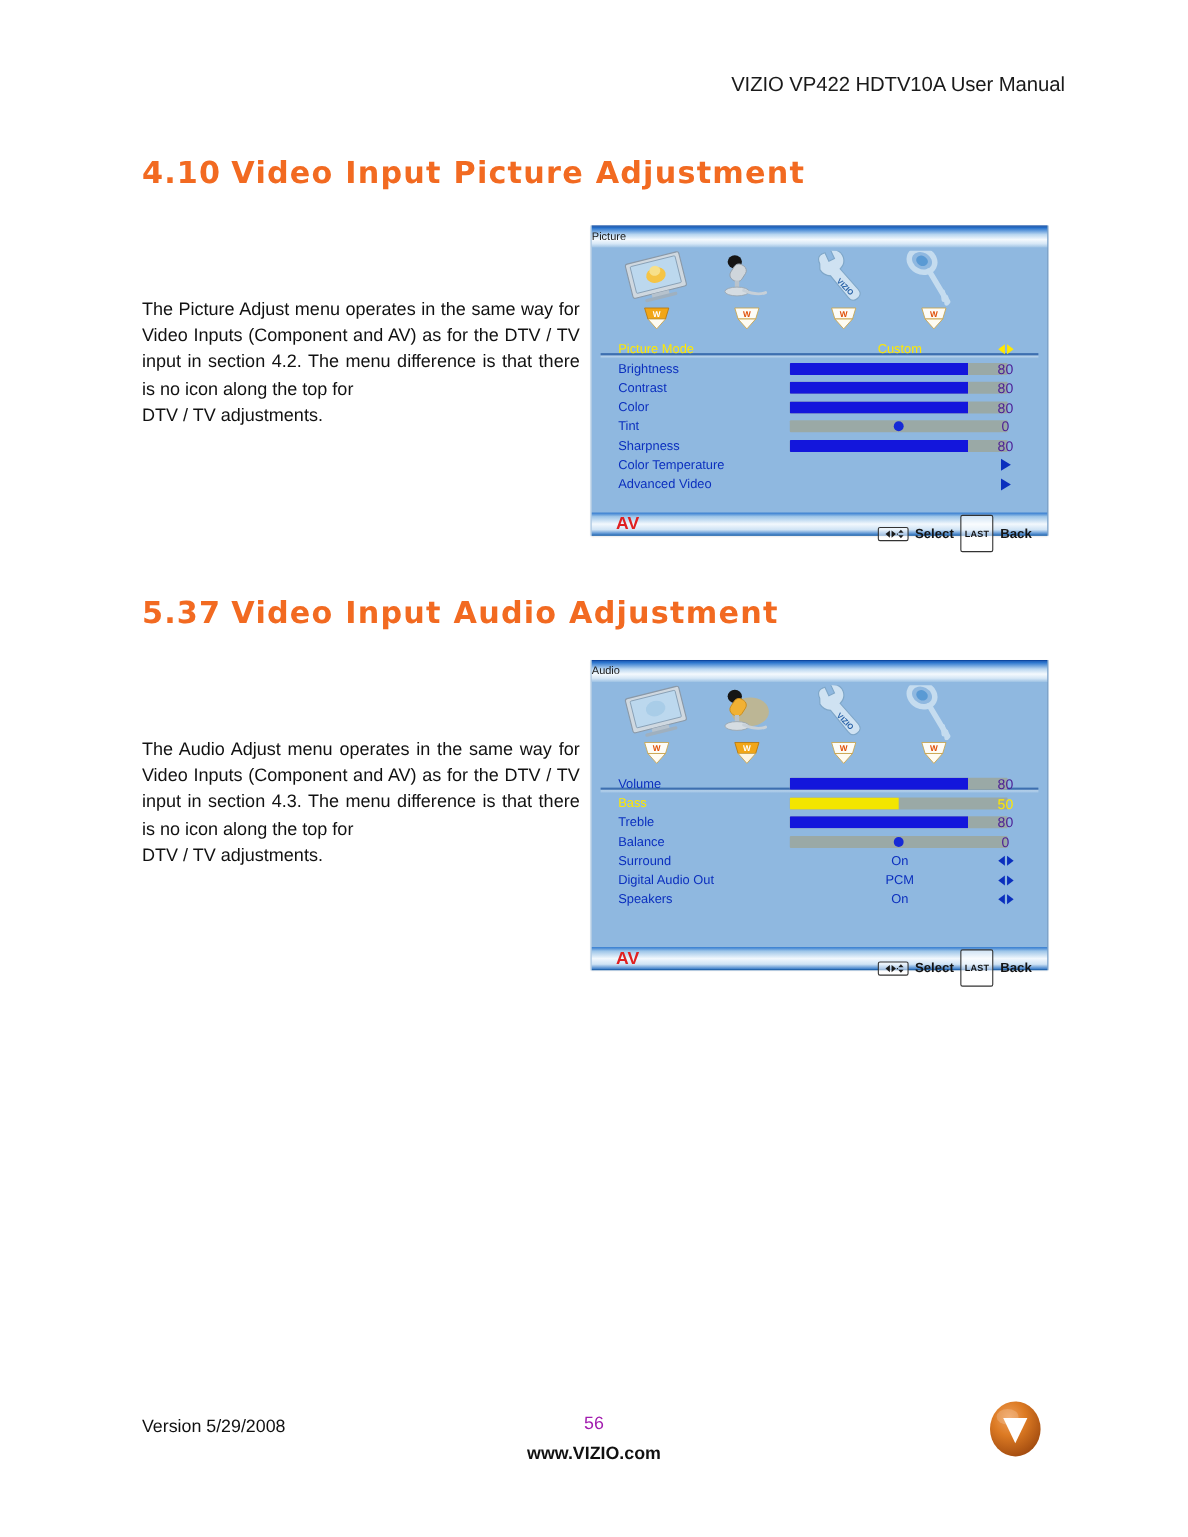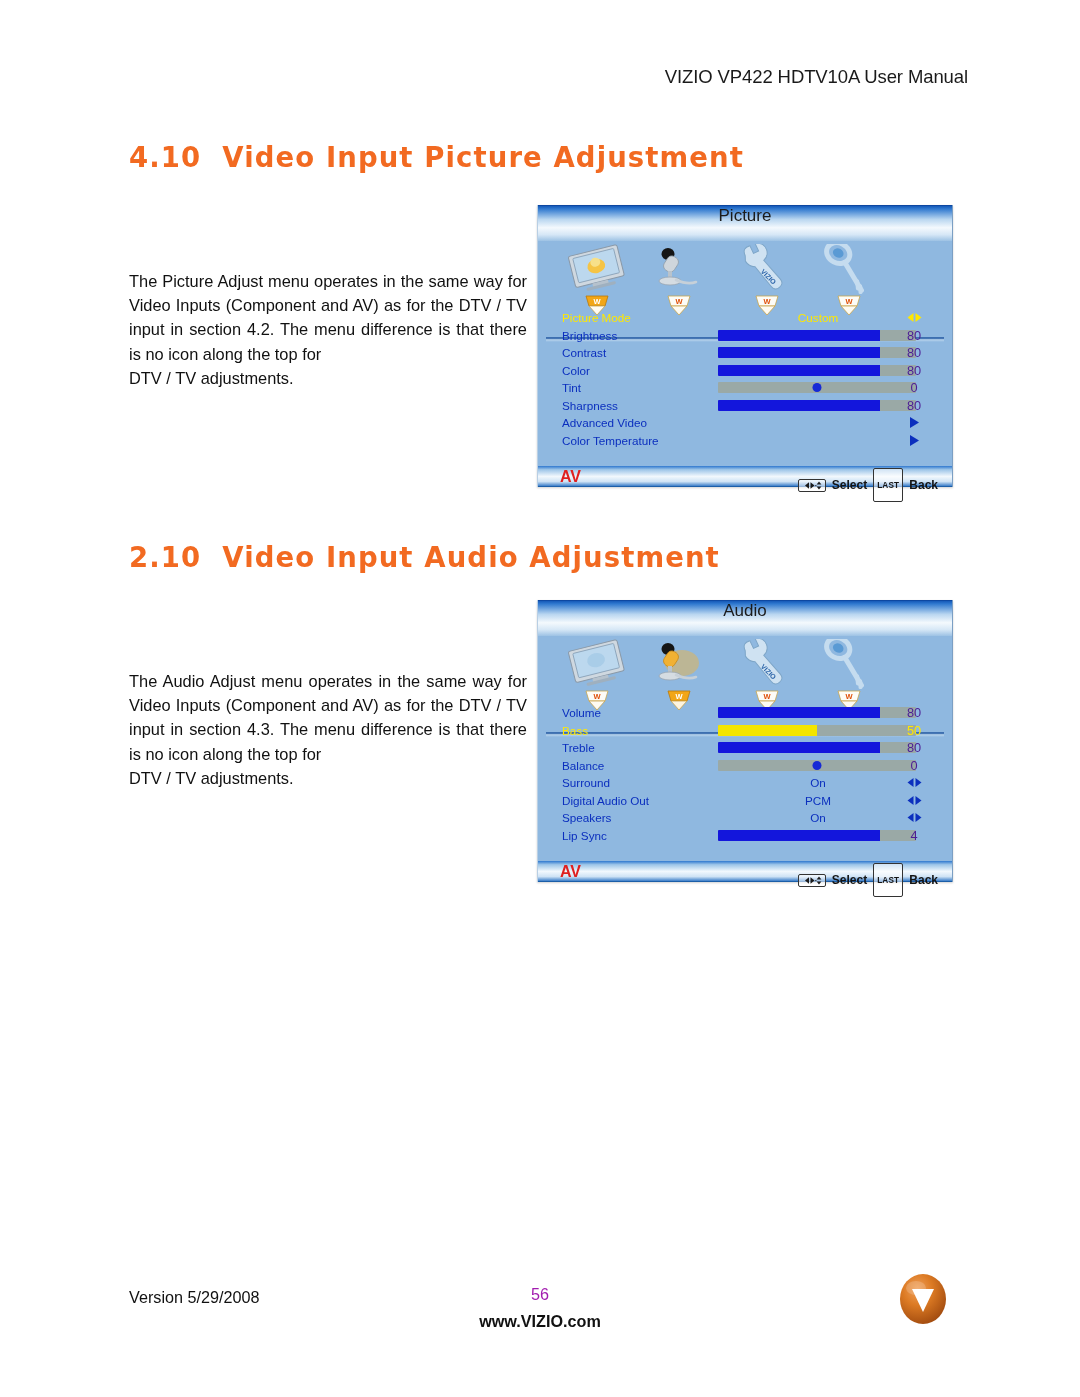--- a/index.html
+++ b/index.html
@@ -30,21 +30,21 @@
   .sec-heading {
     position: absolute;
     left: 129px;
     color: #F26A21;
     font-family: "DejaVu Sans", sans-serif;
     font-size: 27.5px;
     font-weight: bold;
     letter-spacing: 1.1px;
     white-space: nowrap;
   }
-  .sec-heading .num { margin-right: 21px; }
+  .sec-heading .num { margin-right: 9px; }
   #heading-410 { top: 141px; }
   #heading-411 { top: 541px; }
 
   
   .body-para {
     position: absolute;
     left: 129px;
     width: 398px;
     font-size: 16.4px;
     line-height: 24.2px;
@@ -64,27 +64,26 @@
     border-left: 1px solid #b9cfe4;
     border-right: 1px solid #7b9fc4;
     box-shadow: 0 1px 2px rgba(0,0,0,.18);
   }
   #osd-picture { left: 537px; top: 205px; height: 282px; }
   #osd-audio   { left: 537px; top: 600px; height: 282px; }
 
   
   .osd-title {
     position: relative;
-    height: 36px;
+    height: 20px;
     background: linear-gradient(to bottom,
         #1559b8 0%, #2f78cf 8%, #b9d6f0 38%, #f4f9fd 62%,
         #d6e7f6 82%, #9dc2e4 100%);
     border-top: 1px solid #0d47a1;
-    text-align: center;
-    font-size: 17px;
+    font-size: 10px;
     line-height: 20px;
     color: #1b1b1b;
     font-family: "Liberation Sans", sans-serif;
   }
 
   
   .osd-icons {
     position: relative;
     height: 78px;
     padding: 4px 0 0 0;
@@ -397,30 +396,30 @@
 
     <div class="row">
       <span class="lbl">Sharpness</span>
       <span class="bar">
           <span class="fill" style="width:82%"></span>
         </span>
       <span class="val">80</span>
     </div>
 
     <div class="row">
-      <span class="lbl">Advanced Video</span>
+      <span class="lbl">Color Temperature</span>
       <span class="ind">
         <svg width="11" height="13" viewBox="0 0 11 13">
             <path d="M1 1 L10 6.5 L1 12 Z" fill="#0b2fbe"></path>
           </svg>
       </span>
     </div>
 
     <div class="row">
-      <span class="lbl">Color Temperature</span>
+      <span class="lbl">Advanced Video</span>
       <span class="ind">
         <svg width="11" height="13" viewBox="0 0 11 13">
             <path d="M1 1 L10 6.5 L1 12 Z" fill="#0b2fbe"></path>
           </svg>
       </span>
     </div>
   </div>
 
   <div class="osd-bottom">
     <span class="av">AV</span>
@@ -435,21 +434,21 @@
         </svg>
       </span>
       <span>Select</span>
       <span class="keycap">LAST</span>
       <span>Back</span>
     </span>
   </div>
 </div>
 
 <div class="sec-heading" id="heading-411">
-  <span class="num">2.10</span><span>Video Input Audio Adjustment</span>
+  <span class="num">5.37</span><span>Video Input Audio Adjustment</span>
 </div>
 
 <div class="body-para" id="para-audio">
   <p>The Audio Adjust menu operates in the same way for Video Inputs (Component and AV) as for the DTV / TV input in section 4.3.  The menu difference is that there is no icon along the top for</p>
   <p>DTV / TV adjustments.</p>
 </div>
 
 <div class="osd" id="osd-audio">
   <div class="osd-title">Audio</div>
 
@@ -583,27 +582,20 @@
       <span class="lbl">Speakers</span>
       <span class="midtext">On</span>
       <span class="ind">
         <svg width="17" height="11" viewBox="0 0 17 11">
             <path d="M7.5 1 L1.5 5.5 L7.5 10 Z" fill="#0b2fbe"></path>
             <path d="M9.5 1 L15.5 5.5 L9.5 10 Z" fill="#0b2fbe"></path>
           </svg>
       </span>
     </div>
 
-    <div class="row">
-      <span class="lbl">Lip Sync</span>
-      <span class="bar">
-          <span class="fill" style="width:82%"></span>
-        </span>
-      <span class="val">4</span>
-    </div>
   </div>
 
   <div class="osd-bottom">
     <span class="av">AV</span>
     <span class="hints">
       <span class="keycap nav">
         <svg width="22" height="9" viewBox="0 0 22 9">
           <path d="M4 4.5 L8 1.2 L8 7.8 Z" fill="#1a1a1a"></path>
           <path d="M9.5 1.2 L13.5 4.5 L9.5 7.8 Z" fill="#1a1a1a"></path>
           <rect x="14.3" y="4" width="1.1" height="1.1" fill="#1a1a1a"></rect>

